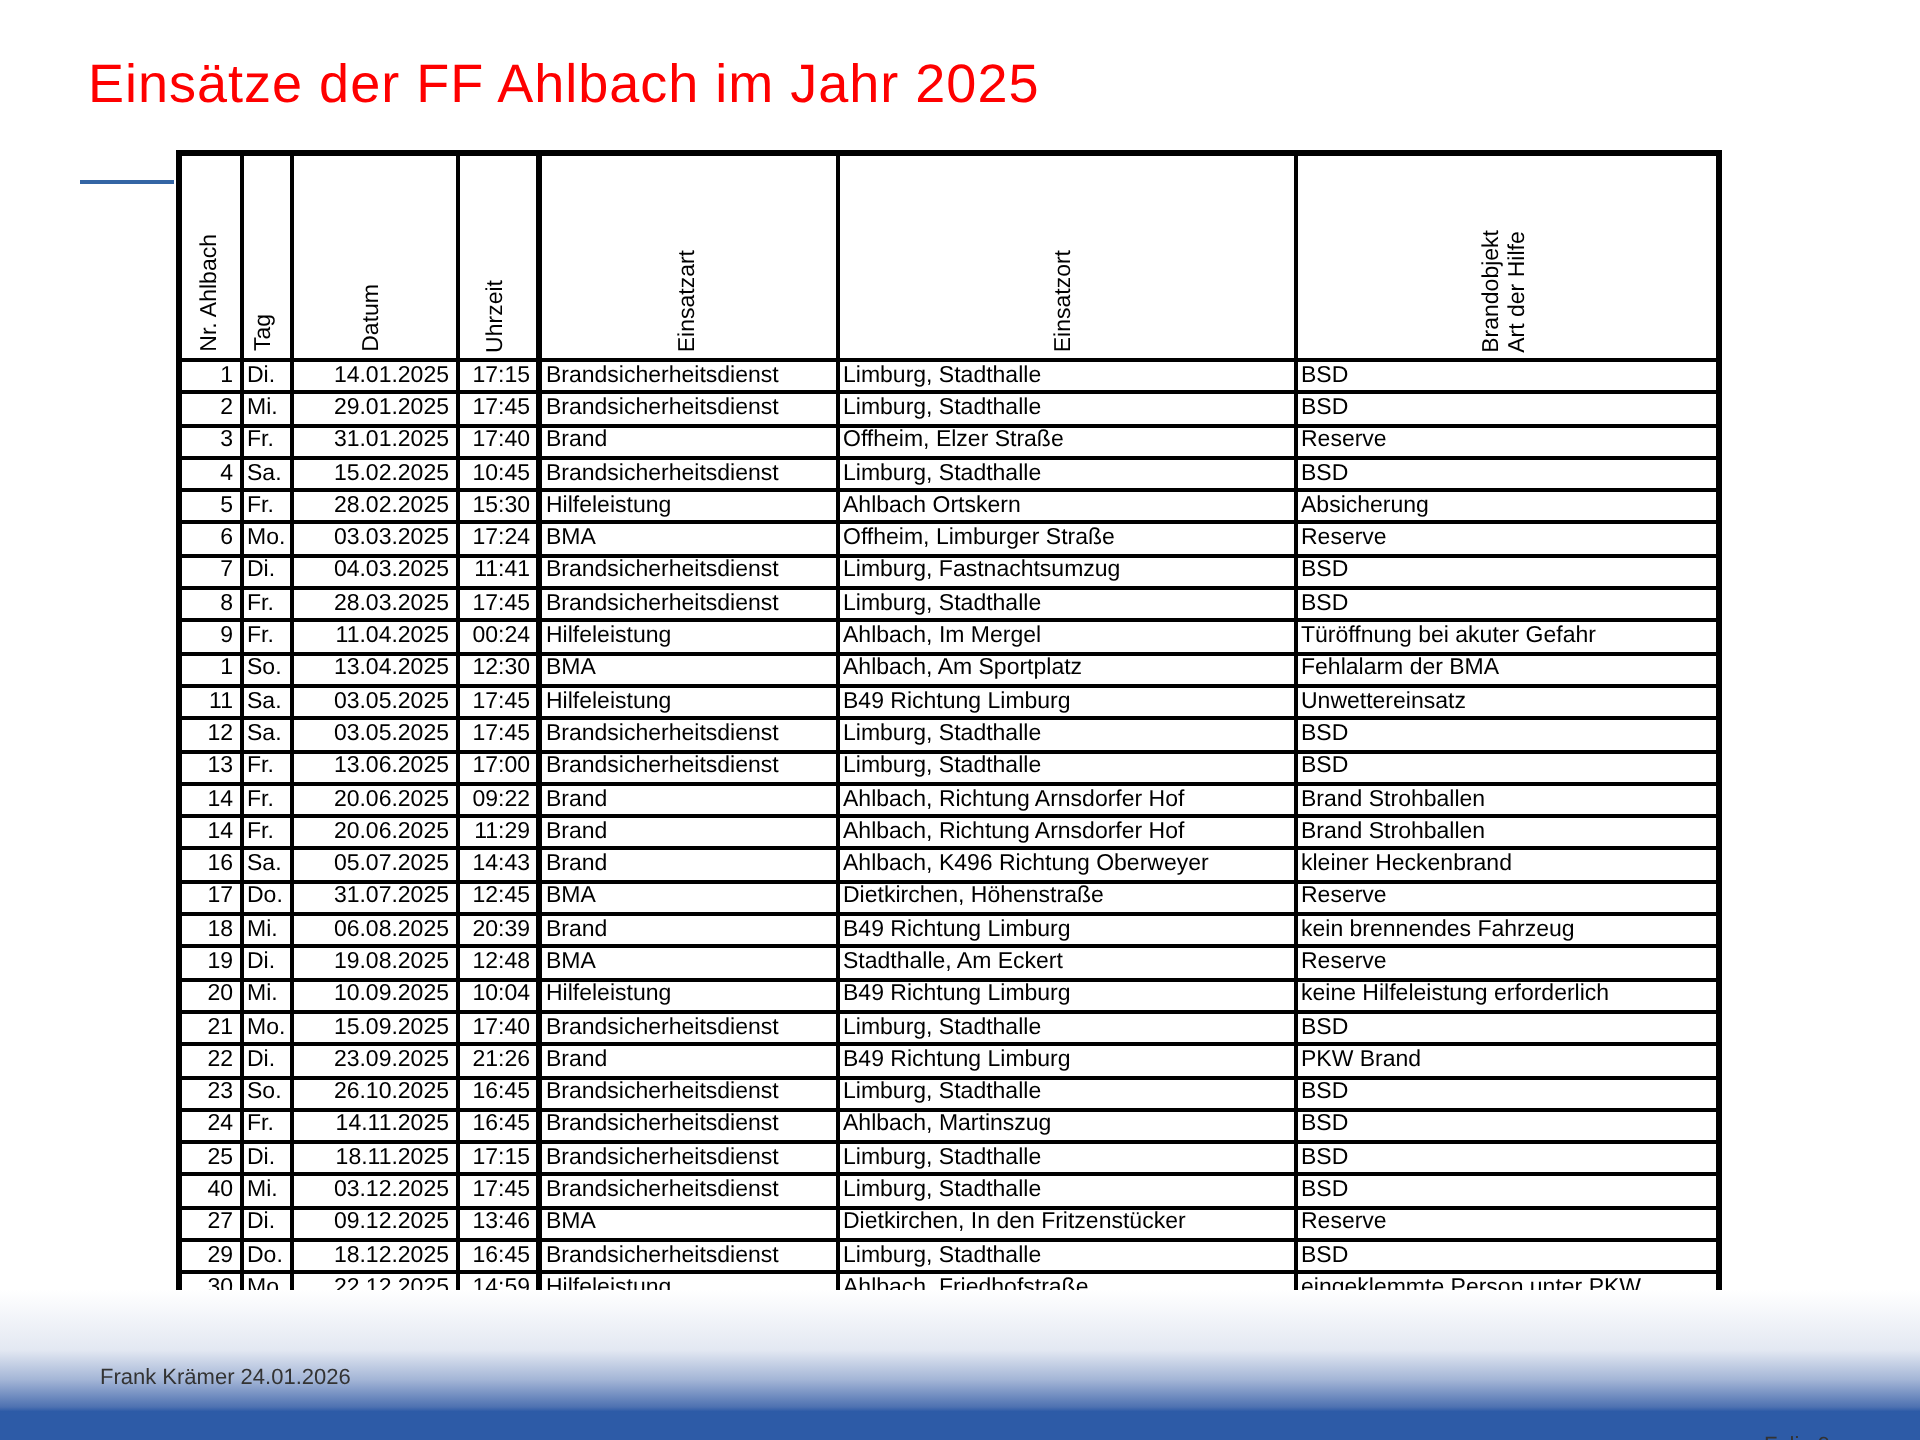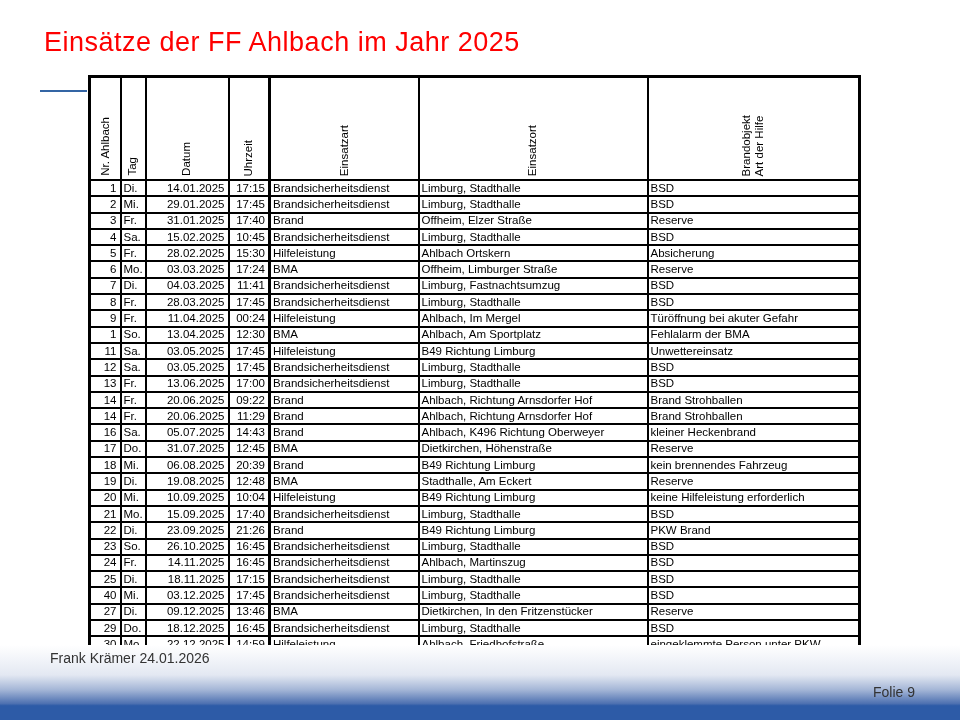--- a/index.html
+++ b/index.html
@@ -40,22 +40,22 @@
     background: linear-gradient(to bottom,
       #ffffff 0%,
       #e3e8f2 40%,
       #a3b5d6 60%,
       #4e71b1 78%,
       var(--footer-bar-blue, #2d5ba7) 81%,
       var(--footer-bar-blue, #2d5ba7) 100%);
   }
   .footer-text {
     position: absolute;
-    top: 650px;
-    font-size: 14px;
+    top: 683px;
+    font-size: 11px;
     color: #333333;
     white-space: nowrap;
   }
   .footer-left  { left: 50px; }
   .footer-right { right: 45px; margin-top: 34px; }
 
   table.einsatz-table {
     position: absolute;
     left: 88px;
     top: 75px;

